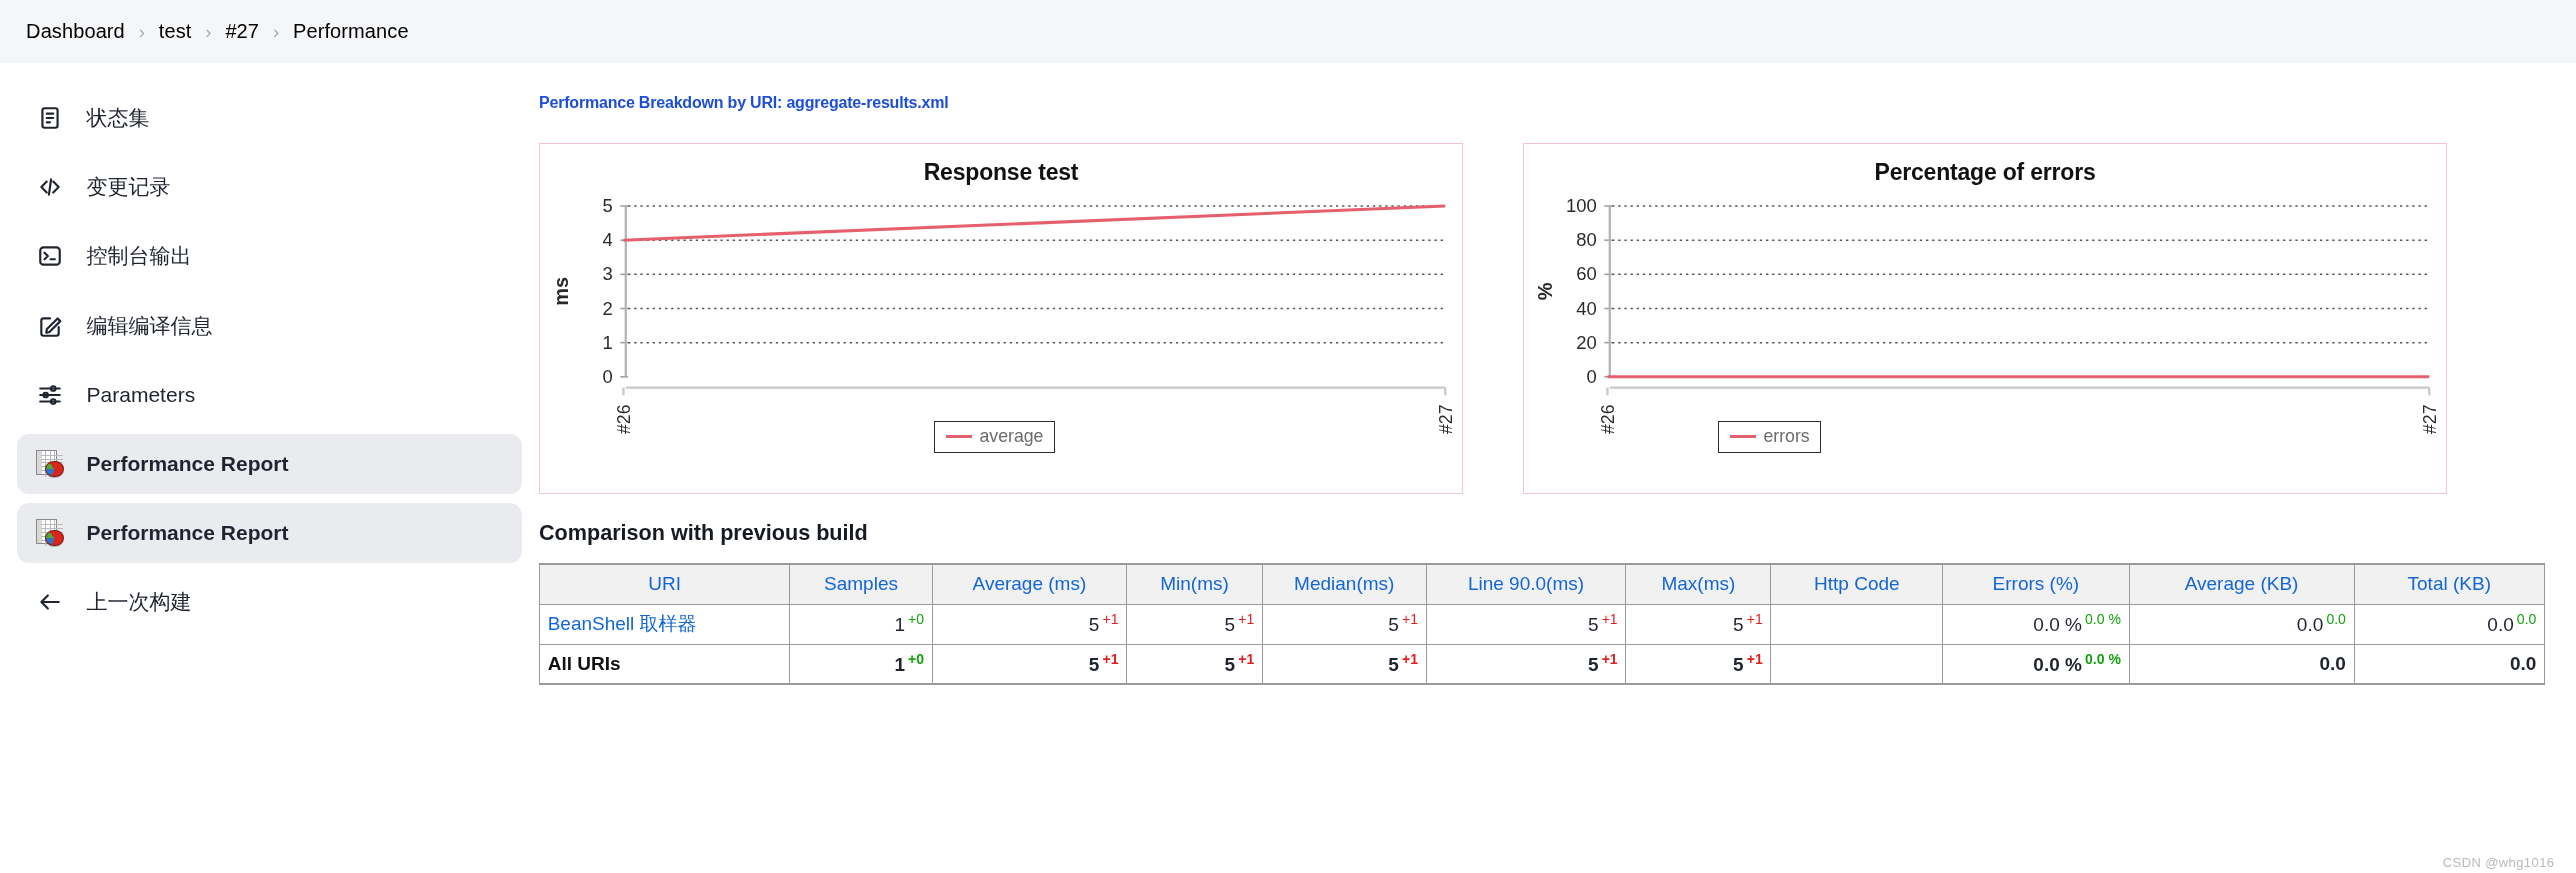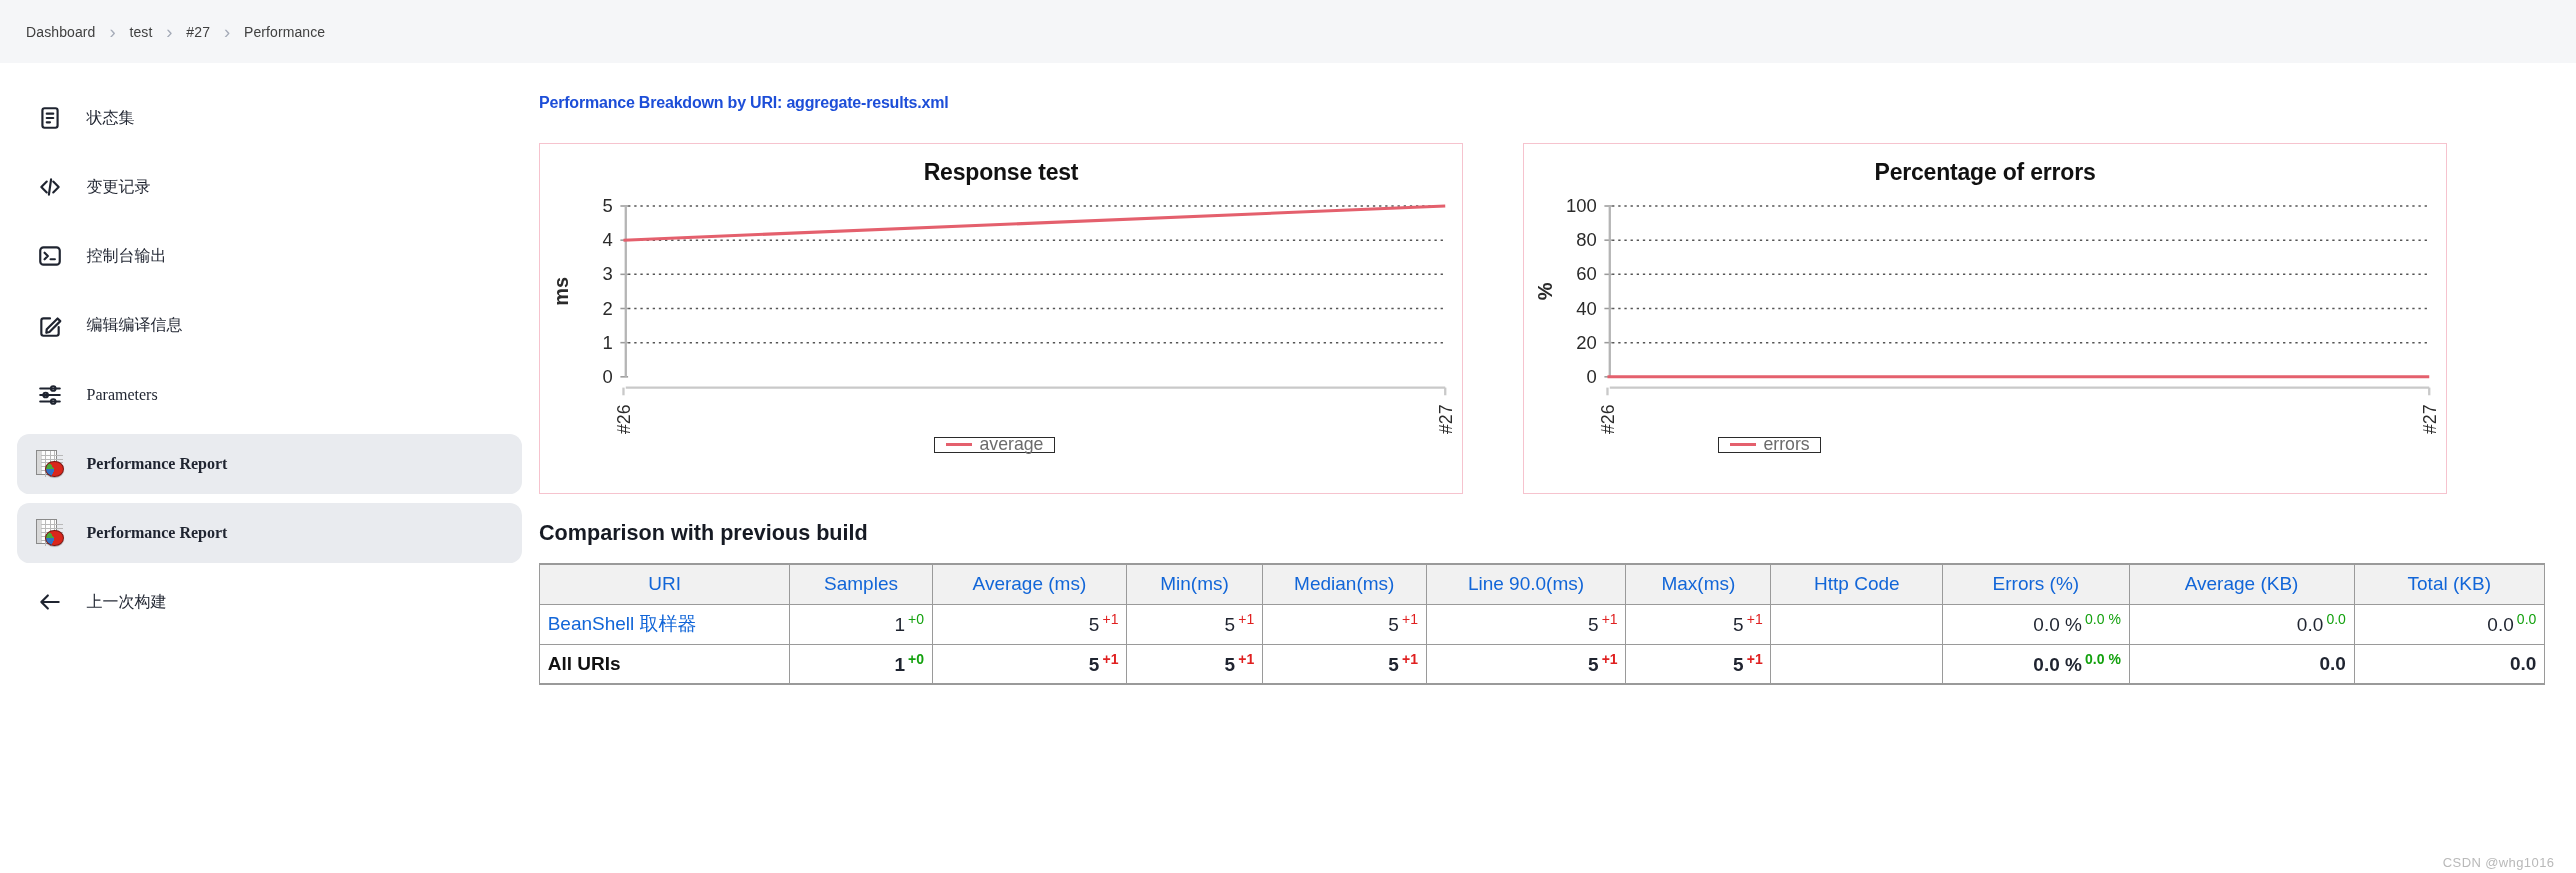--- a/index.html
+++ b/index.html
@@ -15,22 +15,22 @@
   
   #breadcrumb-bar {
     height:63px;
     background:#f5f6f8;
     display:flex;
     align-items:center;
     padding-left:23px;
     gap:0px;
   }
   .crumb {
-    font-size:14px;
-    color:#404040;
+    font-size:20px;
+    color:#000000;
     letter-spacing:0.1px;
     padding:1.5px 3.1px;
     white-space:nowrap;
   }
   .crumb-sep {
     color:#a5abb8;
     font-size:18.5px;
     padding:0 10.8px;
     user-select:none;
   }
@@ -48,24 +48,23 @@
     display:flex;
     align-items:center;
     height:60px;
     border-radius:12.3px;
     padding-left:17px;
     gap:21.6px;
     margin-bottom:9.2px;
   }
   .side-item.selected { background:#e9ebef; }
   .side-label {
-    font-size:16px;
+    font-size:21px;
     color:#1f2430;
     white-space:nowrap;
-    font-family:Liberation Serif, serif;
   }
   .side-item.selected .side-label { font-weight:bold; }
   .side-icon {
     width:31px; height:31px;
     flex:0 0 31px;
     display:flex; align-items:center; justify-content:center;
   }
   .side-icon svg { display:block; }
 
   
@@ -120,21 +119,21 @@
     color:#111;
     margin-top:15.4px;
     letter-spacing:-0.2px;
   }
   .plot-wrap { position:relative; width:100%; height:277px; }
   .plot-wrap svg { display:block; }
   .legend-box {
     position:absolute;
     border:1.5px solid #2b2b2b;
     background:#fff;
-    height:16px;
+    height:32px;
     display:flex;
     align-items:center;
     gap:7.7px;
     padding:0 10.8px;
     bottom:10.8px;
   }
   .legend-swatch { width:26px; height:2.3px; background:#e4606d; }
   .legend-text { font-size:17.7px; color:#6b6b6b; }
 
   

